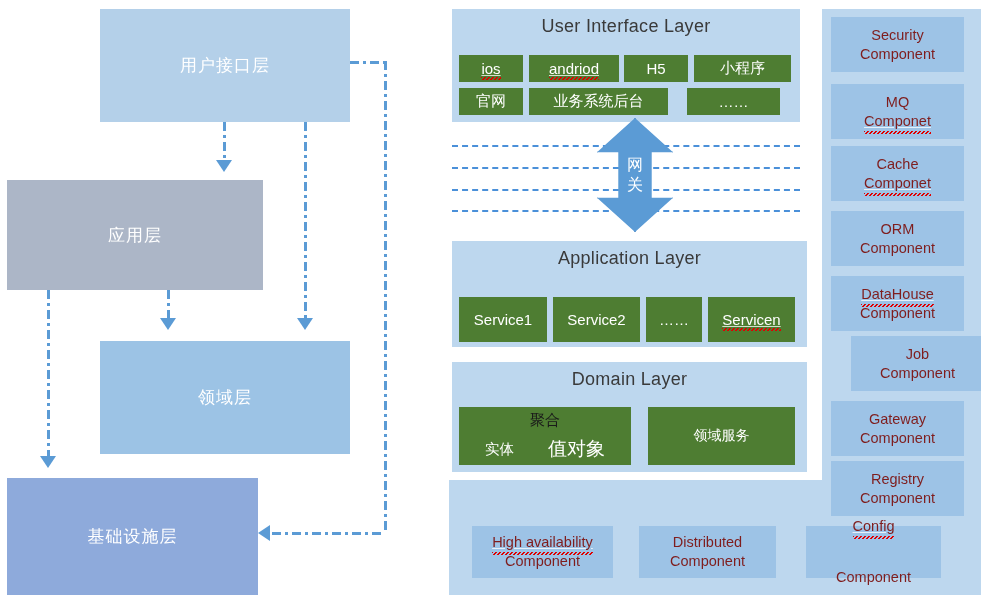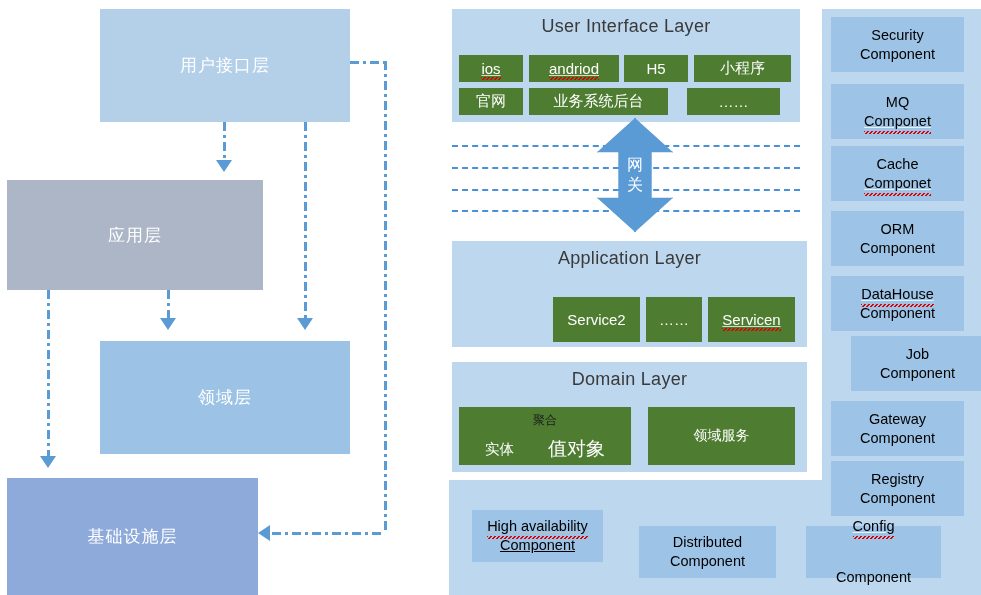--- a/index.html
+++ b/index.html
@@ -150,21 +150,21 @@
 
   
   .infra-panel {
     position: absolute;
     background: #bdd7ee;
   }
   .chip {
     position: absolute;
     box-sizing: border-box;
     background: #9dc3e6;
-    color: #000000;
+    color: #7f1d1d;
     display: flex;
     flex-direction: column;
     align-items: center;
     justify-content: center;
     font-size: 14.5px;
     line-height: 19px;
     text-align: center;
   }
   .chip .l2 { display: block; }
 </style>
@@ -240,49 +240,52 @@
 
   <div class="gateway" style="left:597px; top:118px;">
     <span>网</span>
     <span>关</span>
   </div>
 
   <div class="panel" style="left:452px; top:241px; width:355px; height:106px;">
     <div class="panel-title">Application Layer</div>
   </div>
 
+  <div class="green-box" style="left:459px; top:297px; width:88px; height:45px;">
+    <span>Service1</span>
+  </div>
   <div class="green-box" style="left:553px; top:297px; width:87px; height:45px;">
     <span>Service2</span>
   </div>
   <div class="green-box" style="left:646px; top:297px; width:56px; height:45px;">
     <span>……</span>
   </div>
   <div class="green-box" style="left:708px; top:297px; width:87px; height:45px;">
     <span class="sq ul">Servicen</span>
   </div>
 
   <div class="panel" style="left:452px; top:362px; width:355px; height:110px;">
     <div class="panel-title">Domain Layer</div>
   </div>
 
   <div class="green-box" style="left:459px; top:407px; width:172px; height:58px; flex-direction:column; justify-content:center;">
-    <div style="color:#1a1a1a; font-size:12px; line-height:20px;">聚合</div>
+    <div style="color:#1a1a1a; font-size:15px; line-height:20px;">聚合</div>
     <div style="display:flex; gap:34px; align-items:center; justify-content:center; margin-top:6px;">
       <span style="font-size:14.5px;">实体</span>
       <span style="font-size:19px;">值对象</span>
     </div>
   </div>
 
   <div class="green-box" style="left:648px; top:407px; width:147px; height:58px;">
     <span style="font-size:14px;">领域服务</span>
   </div>
 
   <div class="infra-panel" style="left:449px; top:480px; width:532px; height:115px;"></div>
 
-  <div class="chip" style="left:472px; top:510px; width:131px; height:52px;text-decoration:underline;">
+  <div class="chip" style="left:472px; top:526px; width:141px; height:52px;">
     <span class="sq ul">High availability</span>
     <span class="l2">Component</span>
   </div>
   <div class="chip" style="left:639px; top:526px; width:137px; height:52px;">
     <span>Distributed</span>
     <span class="l2">Component</span>
   </div>
   <div class="chip" style="left:806px; top:526px; width:135px; height:52px;gap:32px;">
     <span class="sq ul">Config</span>
     <span class="l2">Component</span>

